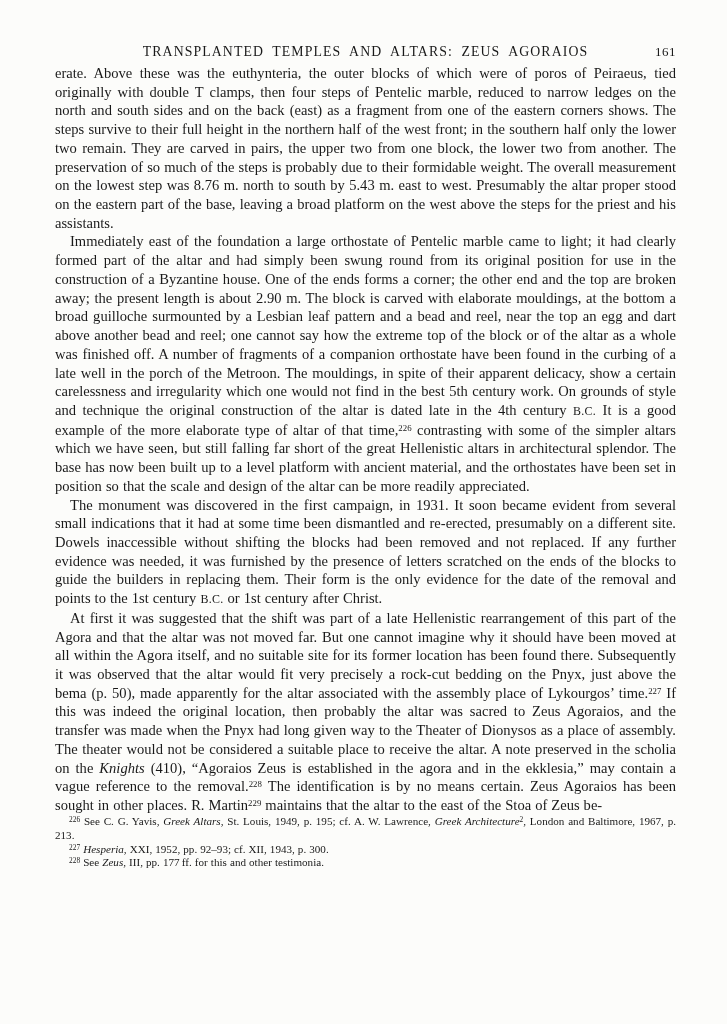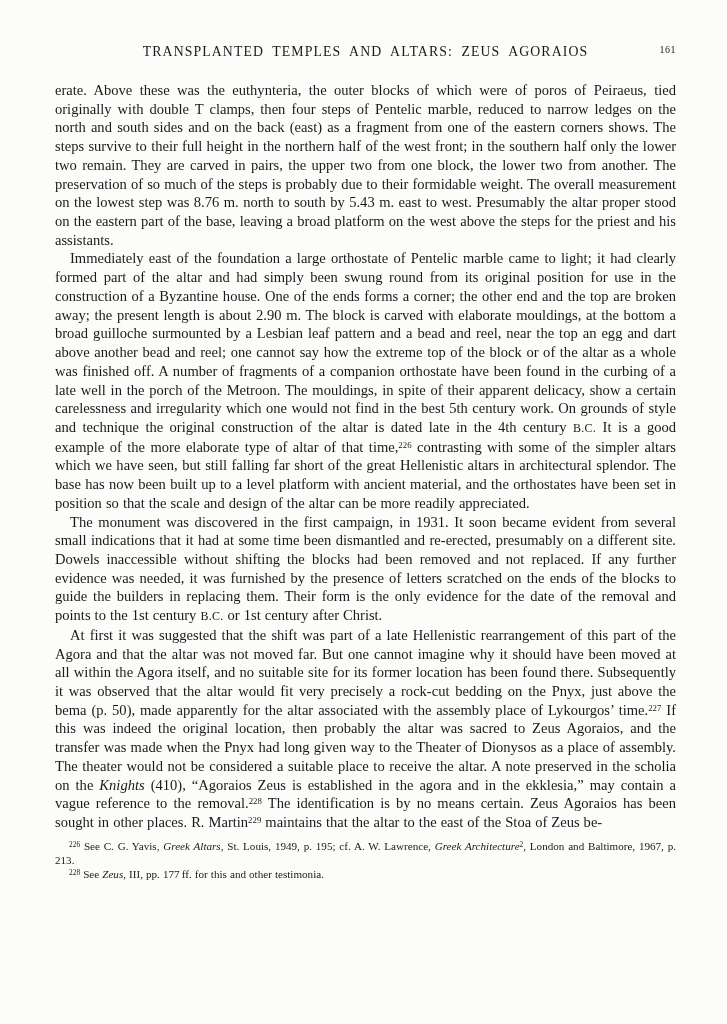--- a/index.html
+++ b/index.html
@@ -19,53 +19,51 @@
   }
   .content{
     position:absolute;
     left:55px; top:44px;
     width:621px;
   }
   
   .running-head{
     position:relative;
     height:20px;
-    margin-bottom:17px;
   }
   .head-title{
     text-align:center;
     font-size:13.8px;
     letter-spacing:1.1px;
     word-spacing:4px;
   }
   .page-num{
     position:absolute;
     right:0; top:0;
-    font-size:10px;
+    font-size:13px;
     letter-spacing:0.5px;
   }
   
   .text-block{
     font-size:14.55px;
     line-height:18.72px;
     text-align:justify;
     word-spacing:0.4px;
   }
   .para{ text-indent:15px; }
   .para.continued{ text-indent:0; }
   .text-block sup.supref{
     font-size:8.8px;
     line-height:0;
     vertical-align:4.5px;
     letter-spacing:0;
   }
   .sc{ font-size:0.82em; letter-spacing:0.3px;margin-top:20px; }
   
   .footnotes{
-    margin-top:8px;
     font-size:11.1px;
     line-height:13.9px;
     text-align:justify;
     word-spacing:0.3px;
   }
   .footnote{ text-indent:14px; }
   .footnotes sup.supref{
     font-size:7.4px;
     line-height:0;
     vertical-align:3.2px;
@@ -84,17 +82,18 @@
 
     <main class="text-block">
       <p class="para continued"><span>erate. Above these was the euthynteria, the outer blocks of which were of poros of Peiraeus, tied originally with double T clamps, then four steps of Pentelic marble, reduced to narrow ledges on the north and south sides and on the back (east) as a fragment from one of the eastern corners shows. The steps survive to their full height in the northern half of the west front; in the southern half only the lower two remain. They are carved in pairs, the upper two from one block, the lower two from another. The preservation of so much of the steps is probably due to their formidable weight. The overall measurement on the lowest step was 8.76 m. north to south by 5.43 m. east to west. Presumably the altar proper stood on the eastern part of the base, leaving a broad platform on the west above the steps for the priest and his assistants.</span></p>
       <p class="para"><span>Immediately east of the foundation a large orthostate of Pentelic marble came to light; it had clearly formed part of the altar and had simply been swung round from its original position for use in the construction of a Byzantine house. One of the ends forms a corner; the other end and the top are broken away; the present length is about 2.90 m. The block is carved with elaborate mouldings, at the bottom a broad guilloche surmounted by a Lesbian leaf pattern and a bead and reel, near the top an egg and dart above another bead and reel; one cannot say how the extreme top of the block or of the altar as a whole was finished off. A number of fragments of a companion orthostate have been found in the curbing of a late well in the porch of the Metroon. The mouldings, in spite of their apparent delicacy, show a certain carelessness and irregularity which one would not find in the best 5th century work. On grounds of style and technique the original construction of the altar is dated late in the 4th century </span><span class="sc">B.C.</span><span> It is a good example of the more elaborate type of altar of that time,</span><sup class="supref">226</sup><span> contrasting with some of the simpler altars which we have seen, but still falling far short of the great Hellenistic altars in architectural splendor. The base has now been built up to a level platform with ancient material, and the orthostates have been set in position so that the scale and design of the altar can be more readily appreciated.</span></p>
       <p class="para"><span>The monument was discovered in the first campaign, in 1931. It soon became evident from several small indications that it had at some time been dismantled and re-erected, presumably on a different site. Dowels inaccessible without shifting the blocks had been removed and not replaced. If any further evidence was needed, it was furnished by the presence of letters scratched on the ends of the blocks to guide the builders in replacing them. Their form is the only evidence for the date of the removal and points to the 1st century </span><span class="sc">B.C.</span><span> or 1st century after Christ.</span></p>
       <p class="para"><span>At first it was suggested that the shift was part of a late Hellenistic rearrangement of this part of the Agora and that the altar was not moved far. But one cannot imagine why it should have been moved at all within the Agora itself, and no suitable site for its former location has been found there. Subsequently it was observed that the altar would fit very precisely a rock-cut bedding on the Pnyx, just above the bema (p. 50), made apparently for the altar associated with the assembly place of Lykourgos’ time.</span><sup class="supref">227</sup><span> If this was indeed the original location, then probably the altar was sacred to Zeus Agoraios, and the transfer was made when the Pnyx had long given way to the Theater of Dionysos as a place of assembly. The theater would not be considered a suitable place to receive the altar. A note preserved in the scholia on the </span><i>Knights</i><span> (410), “Agoraios Zeus is established in the agora and in the ekklesia,” may contain a vague reference to the removal.</span><sup class="supref">228</sup><span> The identification is by no means certain. Zeus Agoraios has been sought in other places. R. Martin</span><sup class="supref">229</sup><span> maintains that the altar to the east of the Stoa of Zeus be-</span></p>
     </main>
 
     <footer class="footnotes">
       <p class="footnote"><sup class="supref">226</sup><span> See C. G. Yavis, </span><i>Greek Altars</i><span>, St. Louis, 1949, p. 195; cf. A. W. Lawrence, </span><i>Greek Architecture</i><sup class="supref">2</sup><span>, London and Baltimore, 1967, p. 213.</span></p>
+      <p class="footnote"><sup class="supref">227</sup><span> </span><i>Hesperia</i><span>, XXI, 1952, pp. 92–93; cf. XII, 1943, p. 300.</span></p>
       <p class="footnote"><sup class="supref">228</sup><span> See </span><i>Zeus</i><span>, III, pp. 177 ff. for this and other testimonia.</span></p>
     </footer>
 
   </div>
 </div>
 
 </body></html>

